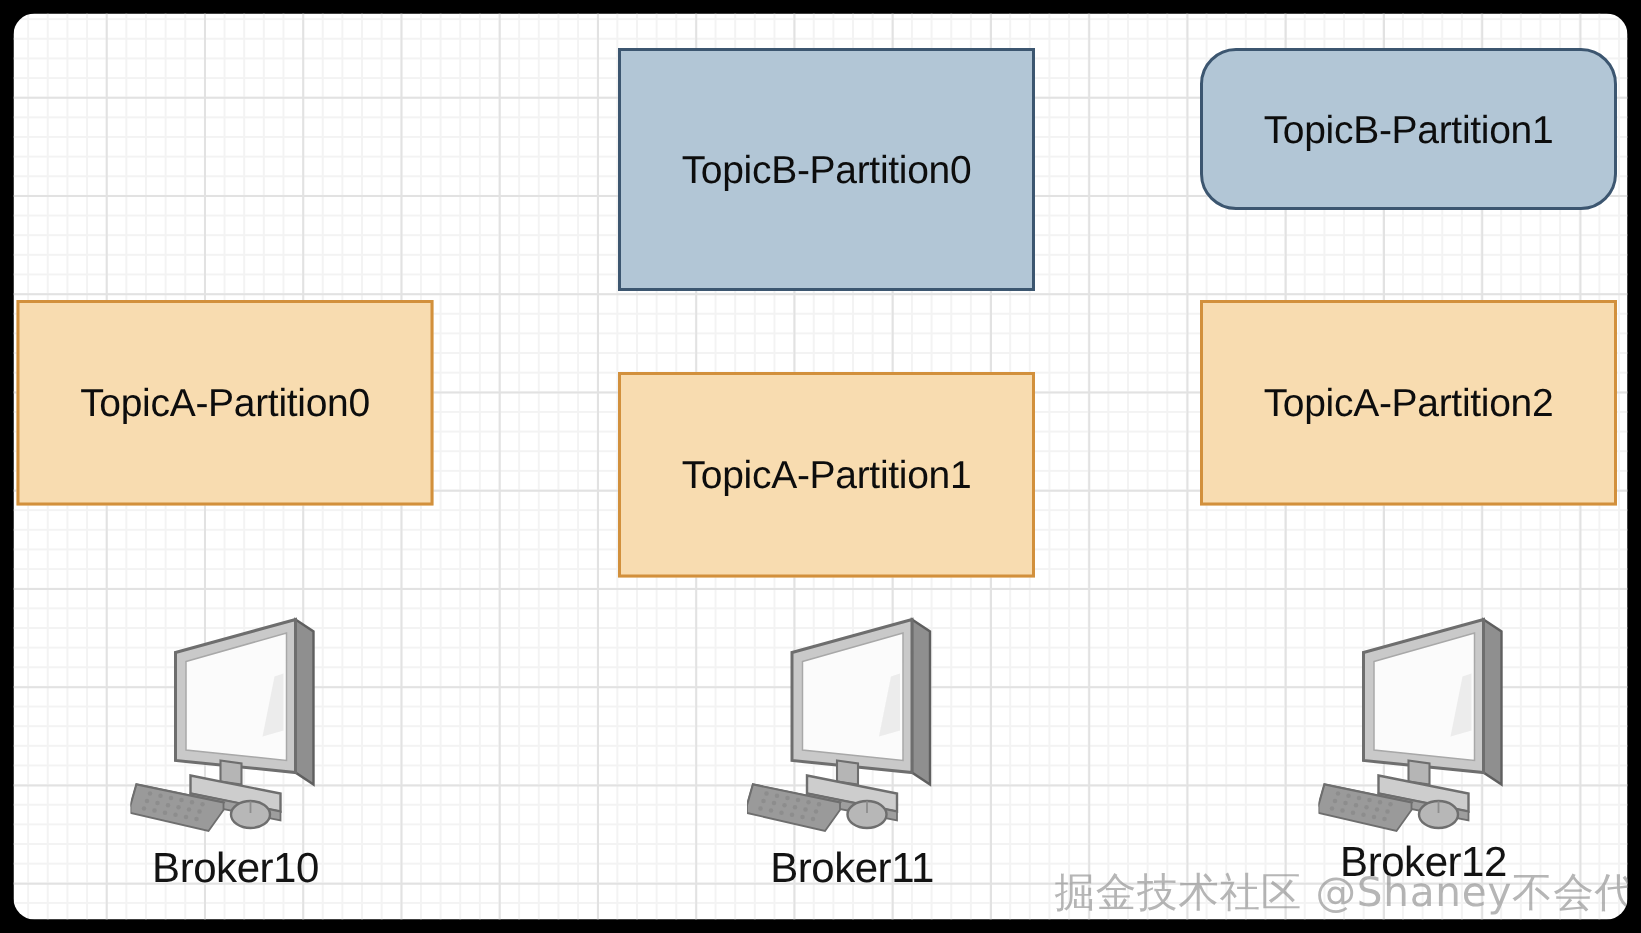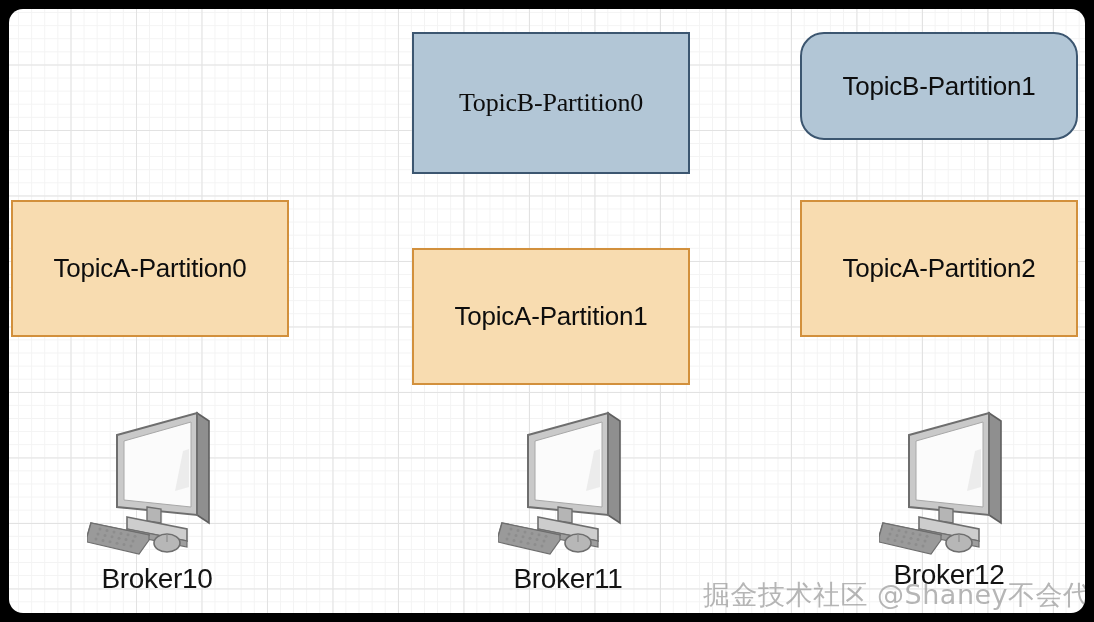--- a/index.html
+++ b/index.html
@@ -89,21 +89,21 @@
     pointer-events: none;
   }
 </style>
 </head>
 <body>
 
 <div id="canvas">
 
   <div id="diagram-surface">
 
-    <div class="node-box topic-b" style="left:403px; top:23px; width:278px; height:142px;font-family:Liberation Serif, serif;">
+    <div class="node-box topic-b" style="left:403px; top:23px; width:278px; height:162px;">
       <span>TopicB-Partition0</span>
     </div>
 
     <div class="node-box topic-b" style="left:791px; top:23px; width:278px; height:108px;border-radius:24px;">
       <span>TopicB-Partition1</span>
     </div>
 
     <div class="node-box topic-a" style="left:2px; top:191px; width:278px; height:137px;">
       <span>TopicA-Partition0</span>
     </div>

